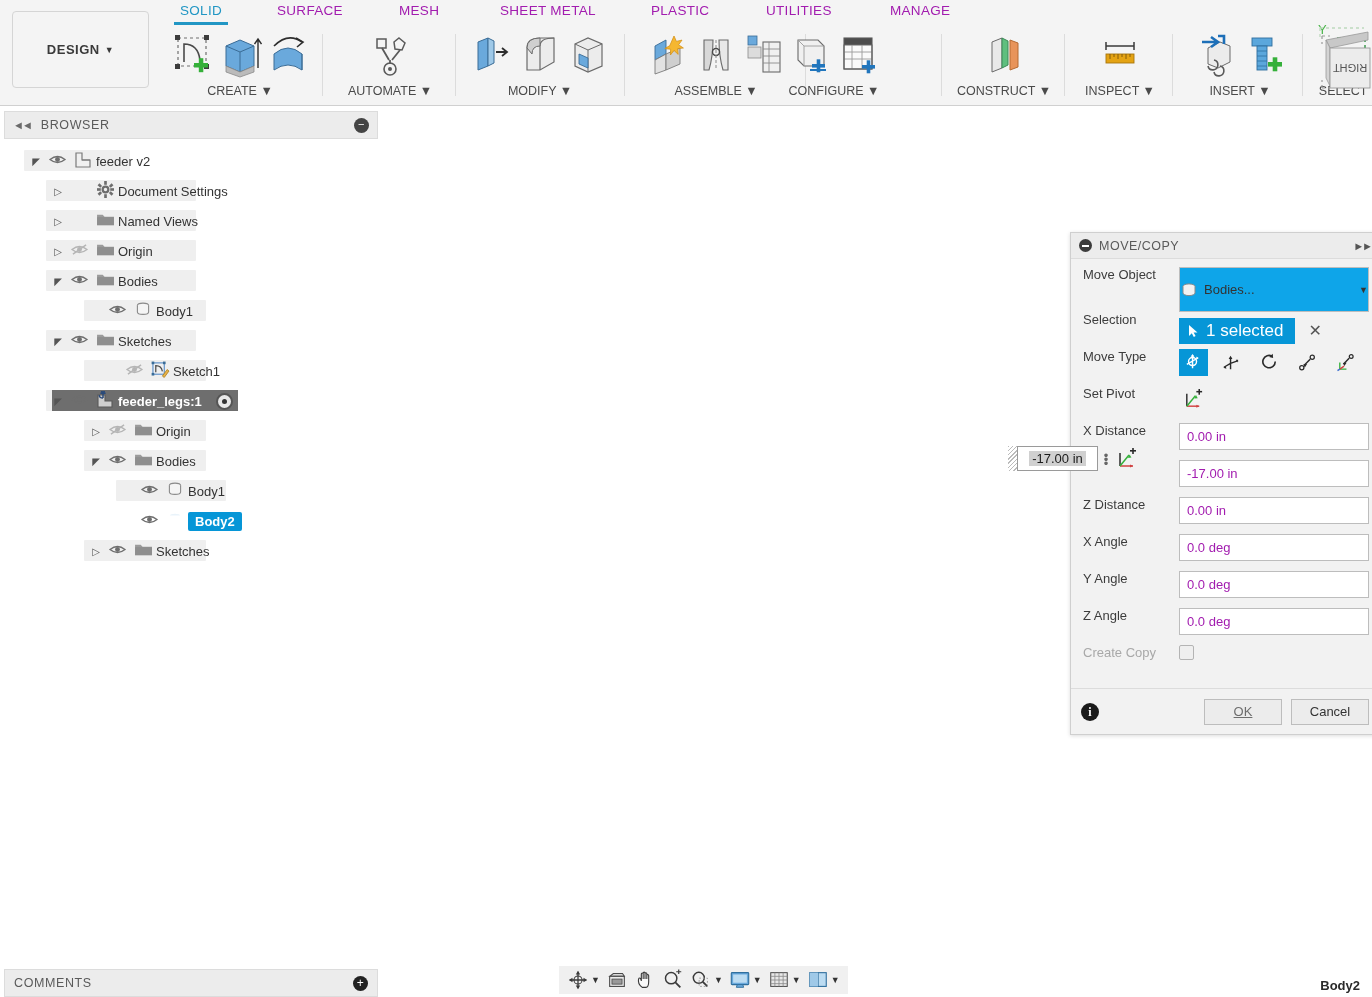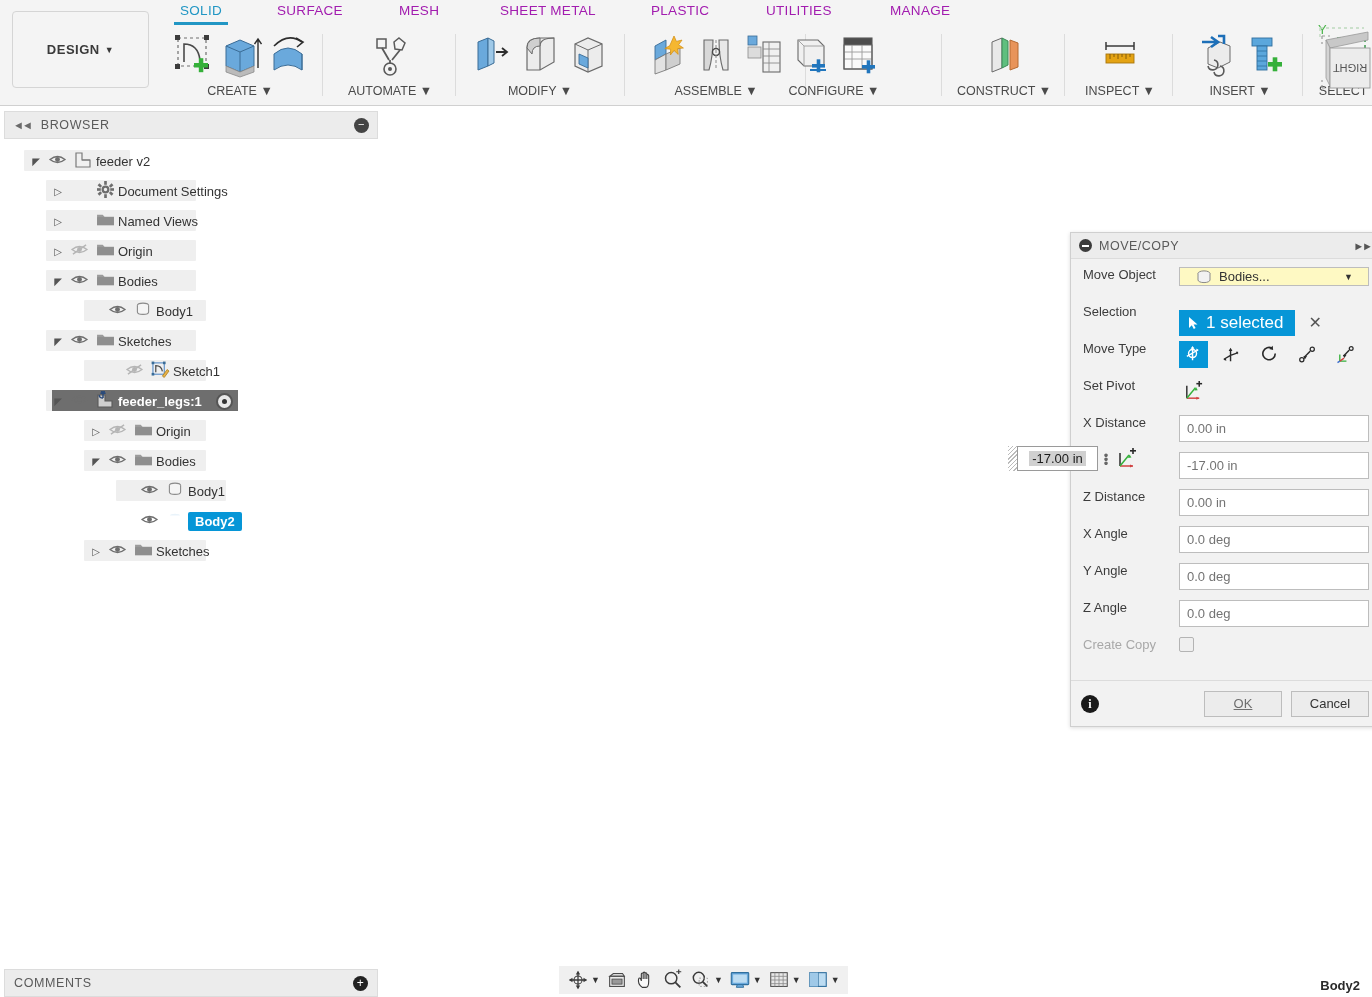--- a/index.html
+++ b/index.html
@@ -112,37 +112,37 @@
   .dlg-hdr .circ::after {
     content:""; position:absolute; left:3px; top:6px; width:7px; height:1.5px; background:#fff;
   }
   .dlg-hdr .fwd { margin-left: auto; color: #555; font-size: 11px; letter-spacing: -2px; }
   .dlg-body { padding: 8px 10px 6px 12px; }
   .frow { display: flex; min-height: 37px; }
   .flabel { width: 96px; font-size: 13px; color: #3c3c3c; }
   .flabel.dim { color: #a8a8a8; }
   .fctl { flex: 1; }
   .sel-drop {
-    height: 19px; background: #fef9c3; border: 1px solid #bdbdbd;
-    display: flex; align-items: center; padding: 0 15px; font-size: 13px;
+    height: 45px; background: #0ea5e9; border: 1px solid #bdbdbd;
+    display: flex; align-items: center; padding: 0 0; font-size: 13px;
   }
   .sel-drop .caret { margin-left: auto; font-size: 9px; color: #333; }
   .blue-chip {
     display: inline-flex; align-items: center; height: 26px; background: #0696d7;
     color: #fff; padding: 0 11px 0 6px; font-size: 17px;
   }
   .xbtn { margin-left: 14px; font-size: 16px; color: #555; line-height: 1; }
   .mt-row { display: flex; align-items: center; gap: 9px; }
   .mtbtn {
     width: 29px; height: 27px; display: flex; align-items: center; justify-content: center;
   }
   .mtbtn.on { background: #0696d7; }
   .txtin {
     height: 27px; background: #fff; border: 1px solid #bdbdbd;
-    display: flex; align-items: center; padding: 0 7px; font-size: 13px; color: #737373;
+    display: flex; align-items: center; padding: 0 7px; font-size: 13px; color: #a21caf;
   }
   .chk {
     width: 15px; height: 15px; background: #efefef; border: 1px solid #b4b4b4;
     border-radius: 2px;
   }
   .dlg-foot {
     height: 46px; border-top: 1px solid #dcdcdc; display: flex; align-items: center;
     padding: 0 10px;
   }
   .infobtn {

